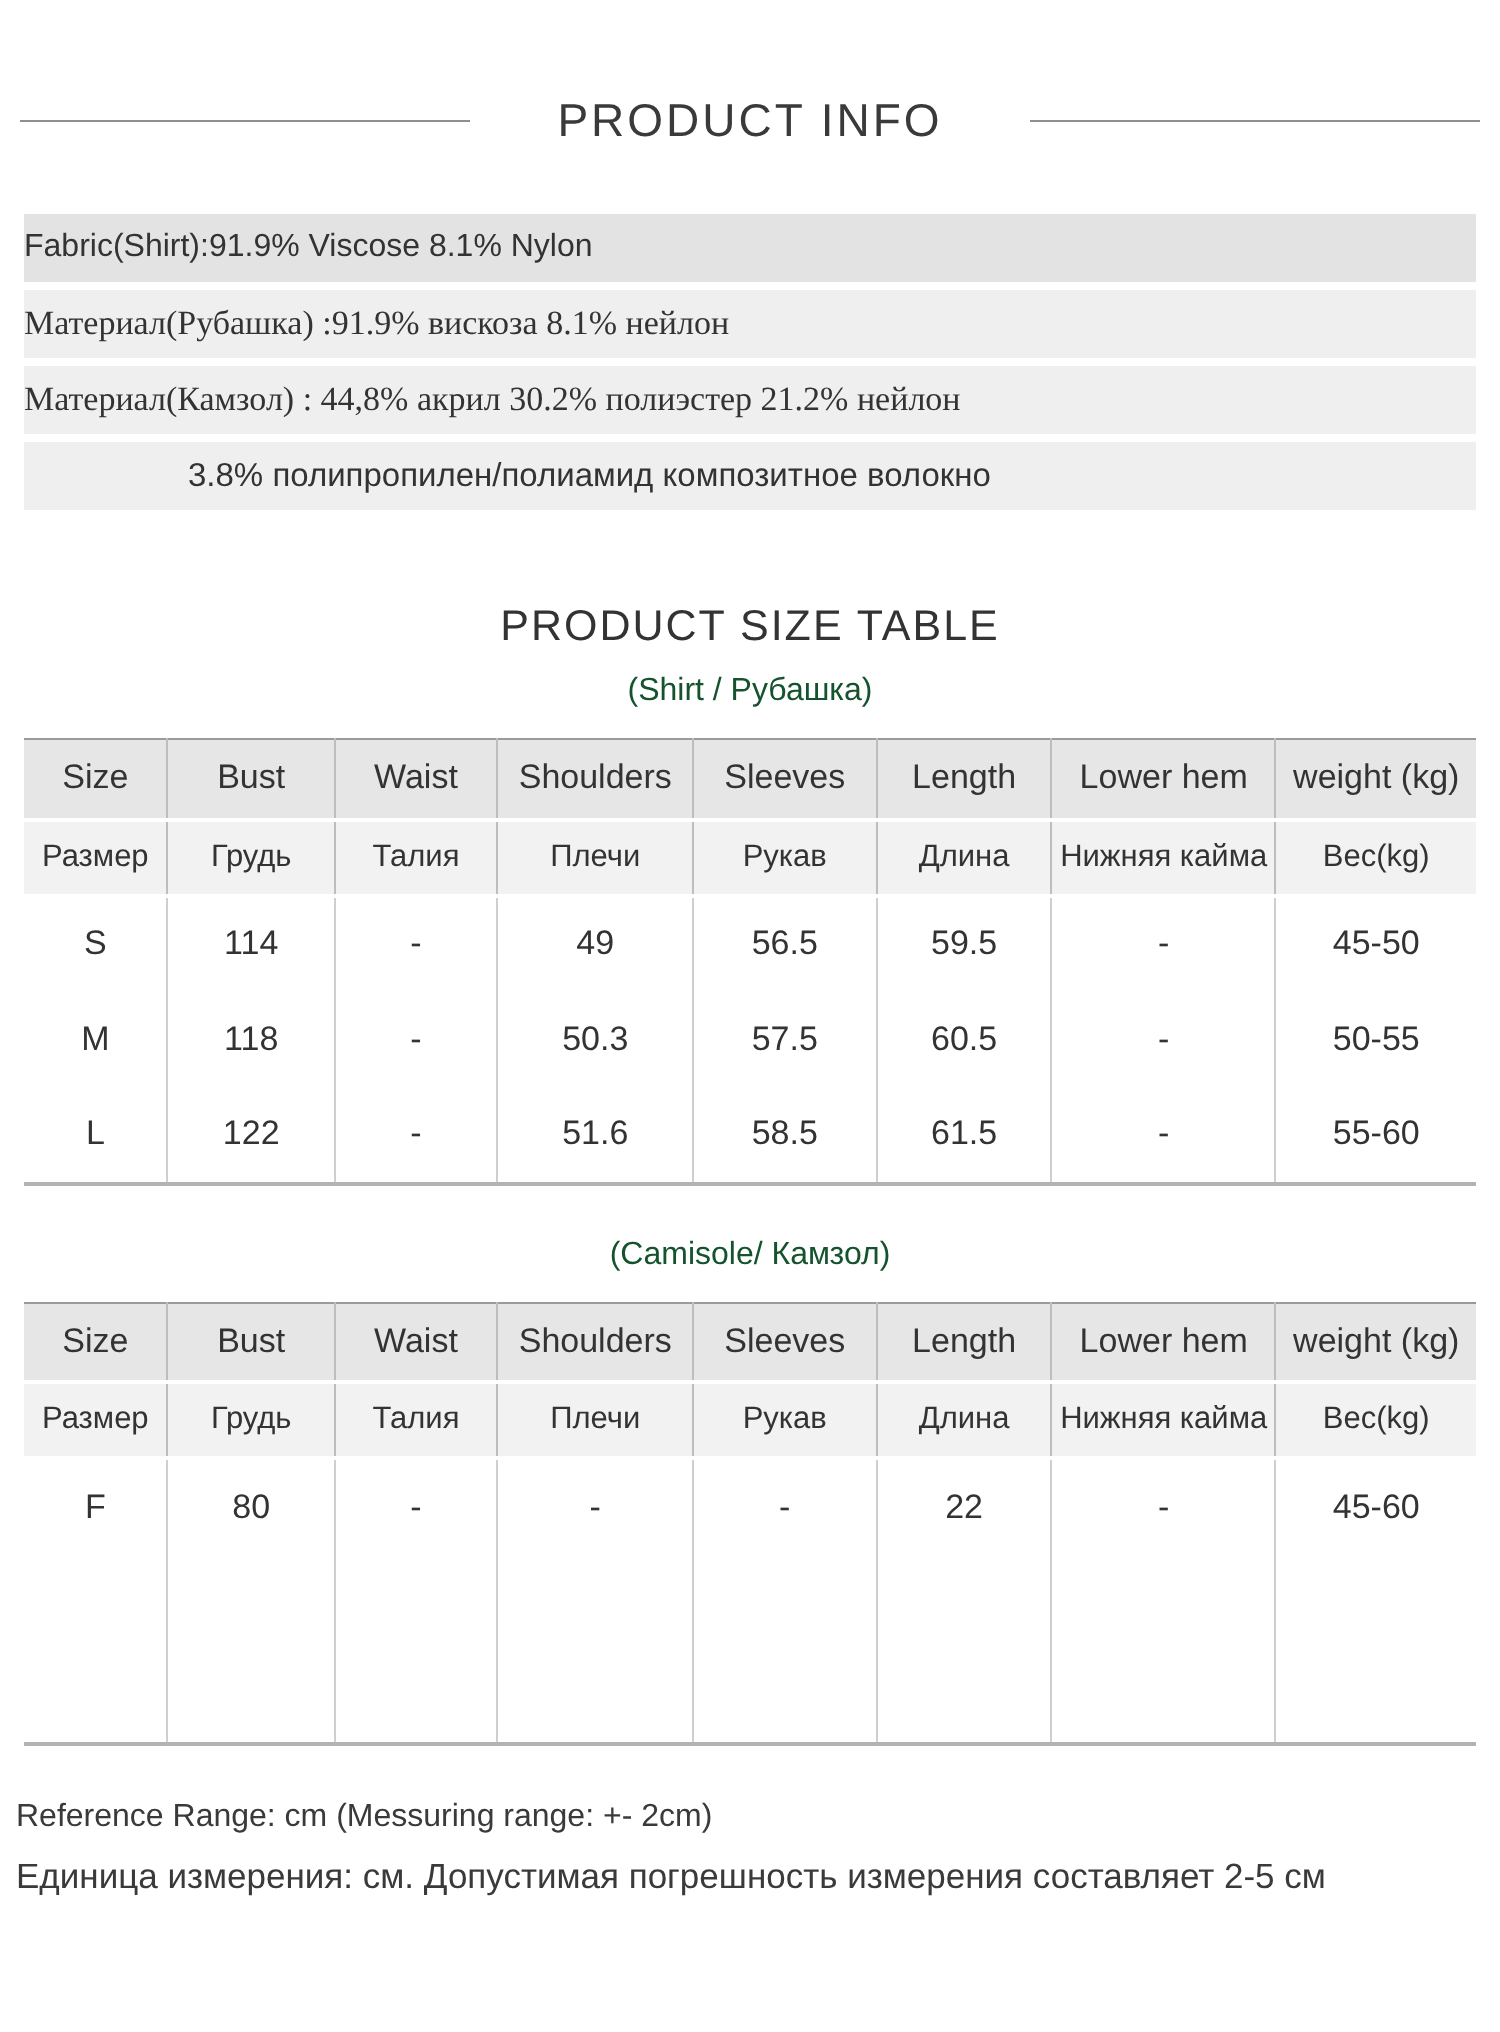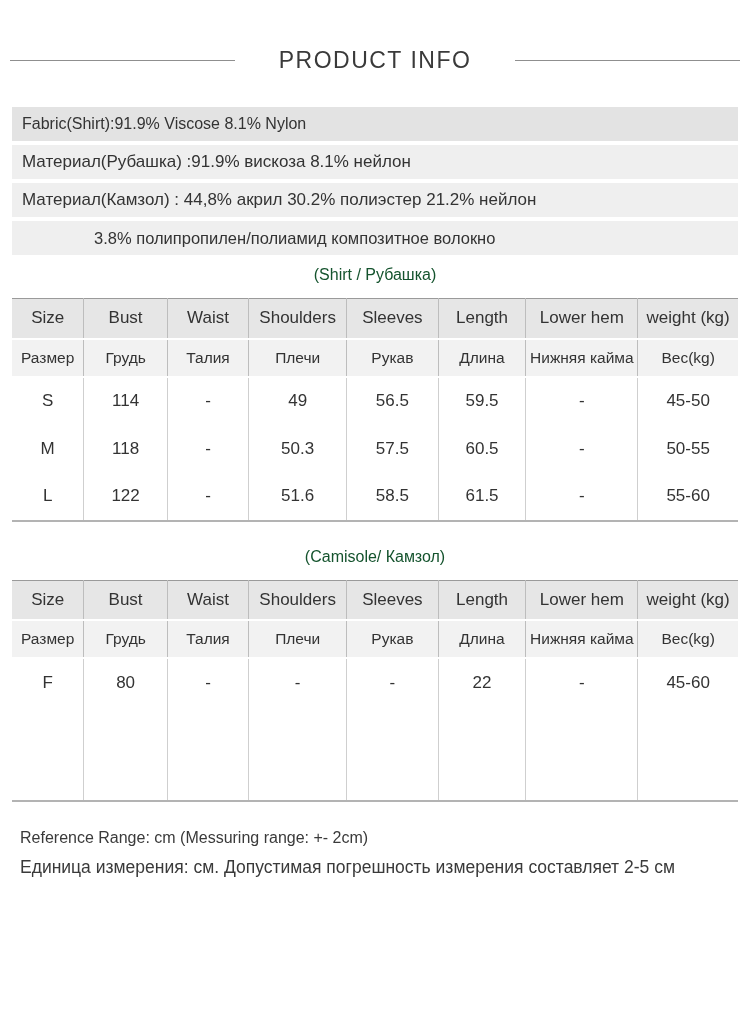--- a/index.html
+++ b/index.html
@@ -9,47 +9,47 @@
     font-family:"Liberation Sans", sans-serif; color:#333333;
   }
   
   .hdr { display:flex; align-items:center; gap:44px; margin:47px 10px 0 10px; }
   .rule { flex:1; height:1px; background:#8f8f8f; }
   .hdr-title { font-size:23px; letter-spacing:1.5px; color:#3a3a3a; font-weight:500; white-space:nowrap; }
 
   
   .fabric { margin:33px 12px 0 12px; }
   .fabric-row {
-    height:34px; line-height:34px; padding-left:10px; margin-bottom:4px;
+    height:34px; line-height:34px; margin-bottom:4px;
     font-size:16px; color:#333; white-space:nowrap; overflow:hidden;
   }
   .shade-dark  { background:#e3e3e3; }
   .shade-light { background:#efefef; }
   .fabric-row.small { font-size:15px; }
-  .fabric-row.ru    { font-size:17px; }
+  .fabric-row.ru    { font-size:17px;font-family:Liberation Serif, serif; }
   .fabric-row.indent{ padding-left:82px; font-size:16.5px; }
 
   
   .sec-title { margin-top:46px; text-align:center; font-size:21.5px; letter-spacing:1px; color:#333; font-weight:500; }
   .sub-title { margin-top:11px; text-align:center; font-size:16px; color:#14532d; }
   .sub-title.cam { margin-top:26px;text-align:center; }
 
   table { width:726px; margin:14px 12px 0 12px; border-collapse:collapse; table-layout:fixed;
           border-top:1px solid #9a9a9a; border-bottom:2px solid #b3b3b3; }
   th, td { text-align:center; vertical-align:middle; font-weight:normal; color:#333; }
   th + th, td + td { border-left:1px solid #bdbdbd; }
   tr.en-head th { background:#e6e6e6; height:40px; font-size:17px; border-bottom:2px solid #ffffff; }
   tr.ru-head td { background:#f2f2f2; height:38px; font-size:15.5px; line-height:1.15; border-bottom:2px solid #ffffff; }
   tr.data td { height:48px; font-size:17px; background:#ffffff; }
   tr.data td + td { border-left:1px solid #cfcfcf; }
   tr.filler td { height:95px; background:#ffffff; }
   tr.filler td + td { border-left:1px solid #cfcfcf; }
 
   
-  .footer { margin:27px 12px 0 20px; color:#3a3a3a; }
+  .footer { margin:27px 12px 0 8px; color:#3a3a3a; }
   .footer .l1 { font-size:16px; }
   .footer .l2 { font-size:17.5px; margin-top:10px; }
 </style>
 </head>
 <body>
 
 <div class="page">
 
   <div class="hdr">
     <div class="rule"></div>
@@ -57,20 +57,21 @@
     <div class="rule"></div>
   </div>
 
   <div class="fabric">
     <div class="fabric-row shade-dark">Fabric(Shirt):91.9% Viscose 8.1% Nylon</div>
     <div class="fabric-row shade-light ru">Материал(Рубашка) :91.9% вискоза 8.1% нейлон</div>
     <div class="fabric-row shade-light ru">Материал(Камзол) : 44,8% акрил 30.2% полиэстер 21.2% нейлон</div>
     <div class="fabric-row shade-light indent">3.8% полипропилен/полиамид композитное волокно</div>
   </div>
 
+  <div class="sec-title">PRODUCT SIZE TABLE</div>
   <div class="sub-title">(Shirt / Рубашка)</div>
 
   <table>
     <colgroup>
       <col style="width:9.9%">
         <col style="width:11.5%">
         <col style="width:11.2%">
         <col style="width:13.5%">
       <col style="width:12.6%">
         <col style="width:12.1%">

